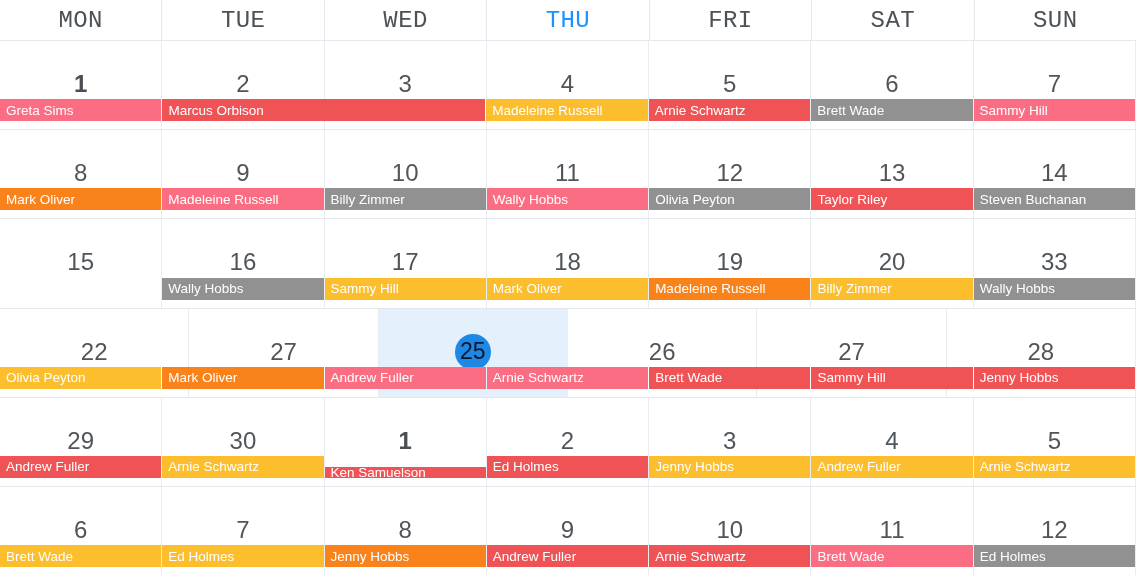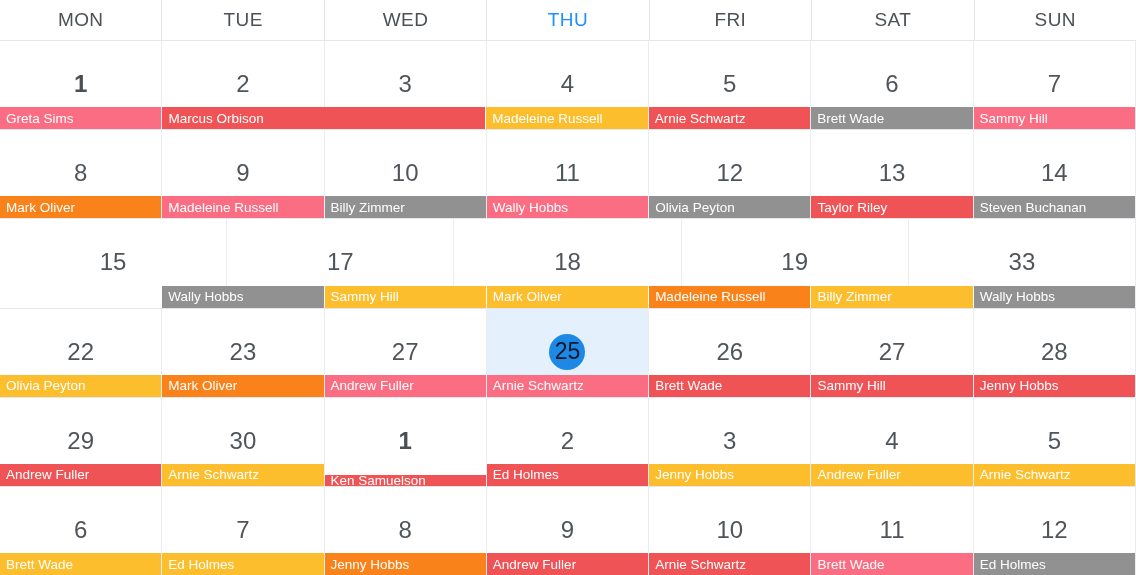--- a/index.html
+++ b/index.html
@@ -21,25 +21,26 @@
     height: 41px;
     flex: 0 0 41px;
     border-bottom: 1px solid #e4e8ed;
     background: #ffffff;
   }
   .weekday-cell {
     flex: 1 1 0;
     display: flex;
     align-items: center;
     justify-content: center;
-    font-size: 19px;
+    font-size: 24px;
     color: #4c5156;
     letter-spacing: 0.4px;
     border-right: 1px solid #e4e8ed;
     background: #ffffff;
+    font-family: Liberation Mono, monospace;
   }
   .weekday-cell:last-child { border-right: none; }
   .weekday-cell.today-col { color: #1e90ff; }
 
   
   .weeks {
     flex: 1 1 auto;
     display: flex;
     flex-direction: column;
   }
@@ -83,21 +84,21 @@
     border-radius: 50%;
     background: #1e88e5;
     color: #0f172a;
     font-size: 23px;
     line-height: 1;
   }
 
   
   .events-layer {
     position: absolute;
-    left: 0; right: 0; bottom: 0;
+    left: 0; right: 0; bottom: 8px;
     height: 22px;
     display: flex;
     pointer-events: none;
   }
   .event-slot {
     flex: 1 1 0;
     position: relative;
     min-width: 0;
     padding-right: 1px;
   }
@@ -220,29 +221,35 @@
           <div class="event-slot">
             <div class="event-bar" style="background: rgb(145, 145, 145);">Steven Buchanan</div>
           </div>
         </div>
       </div>
       <div class="week-row">
         <div class="day-cell">
           <div class="day-number">15</div>
         </div>
         <div class="day-cell">
+          <div class="day-number">16</div>
+        </div>
+        <div class="day-cell">
           <div class="day-number">17</div>
         </div>
         <div class="day-cell">
           <div class="day-number">18</div>
         </div>
         <div class="day-cell">
           <div class="day-number">19</div>
         </div>
         <div class="day-cell">
+          <div class="day-number">20</div>
+        </div>
+        <div class="day-cell">
           <div class="day-number">33</div>
         </div>
         <div class="events-layer">
           <div class="event-slot">
             <div class="event-bar" style="background: rgb(252, 190, 45); margin-top: 24px;">Samantha Piper</div>
           </div>
           <div class="event-slot">
             <div class="event-bar" style="background: rgb(145, 145, 145);">Wally Hobbs</div>
           </div>
           <div class="event-slot">
@@ -258,23 +265,20 @@
             <div class="event-bar" style="background: rgb(252, 190, 45);">Billy Zimmer</div>
           </div>
           <div class="event-slot">
             <div class="event-bar" style="background: rgb(145, 145, 145);">Wally Hobbs</div>
           </div>
         </div>
       </div>
       <div class="week-row">
         <div class="day-cell">
           <div class="day-number">22</div>
-        </div>
-        <div class="day-cell">
-          <div class="day-number">23</div>
         </div>
         <div class="day-cell">
           <div class="day-number">27</div>
         </div>
         <div class="day-cell is-today">
           <div class="day-number">
             <span class="today-badge">25</span>
           </div>
         </div>
         <div class="day-cell">

